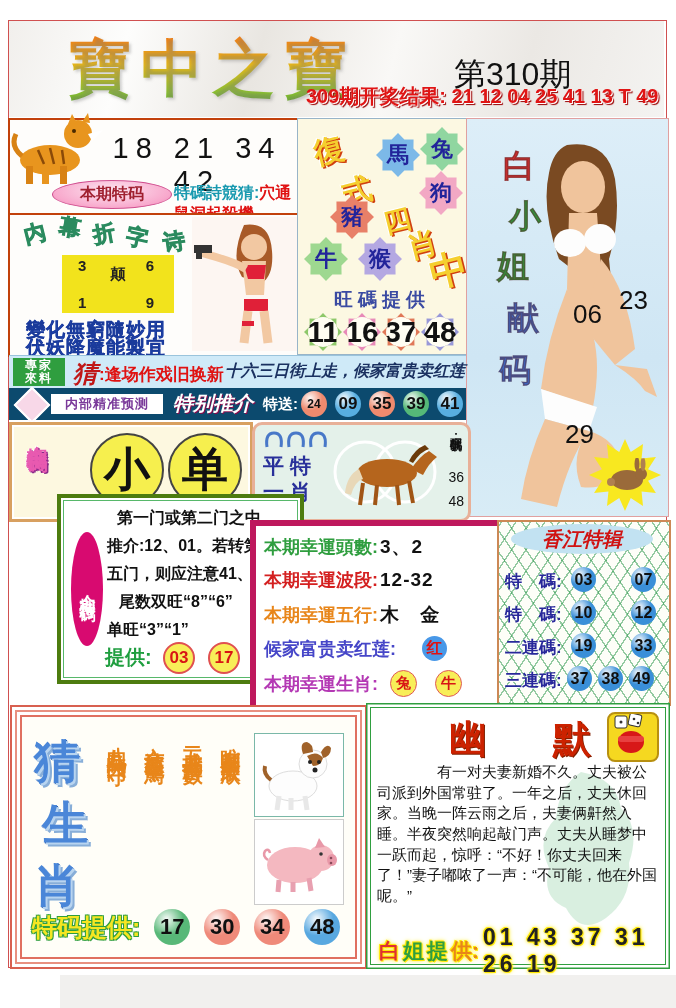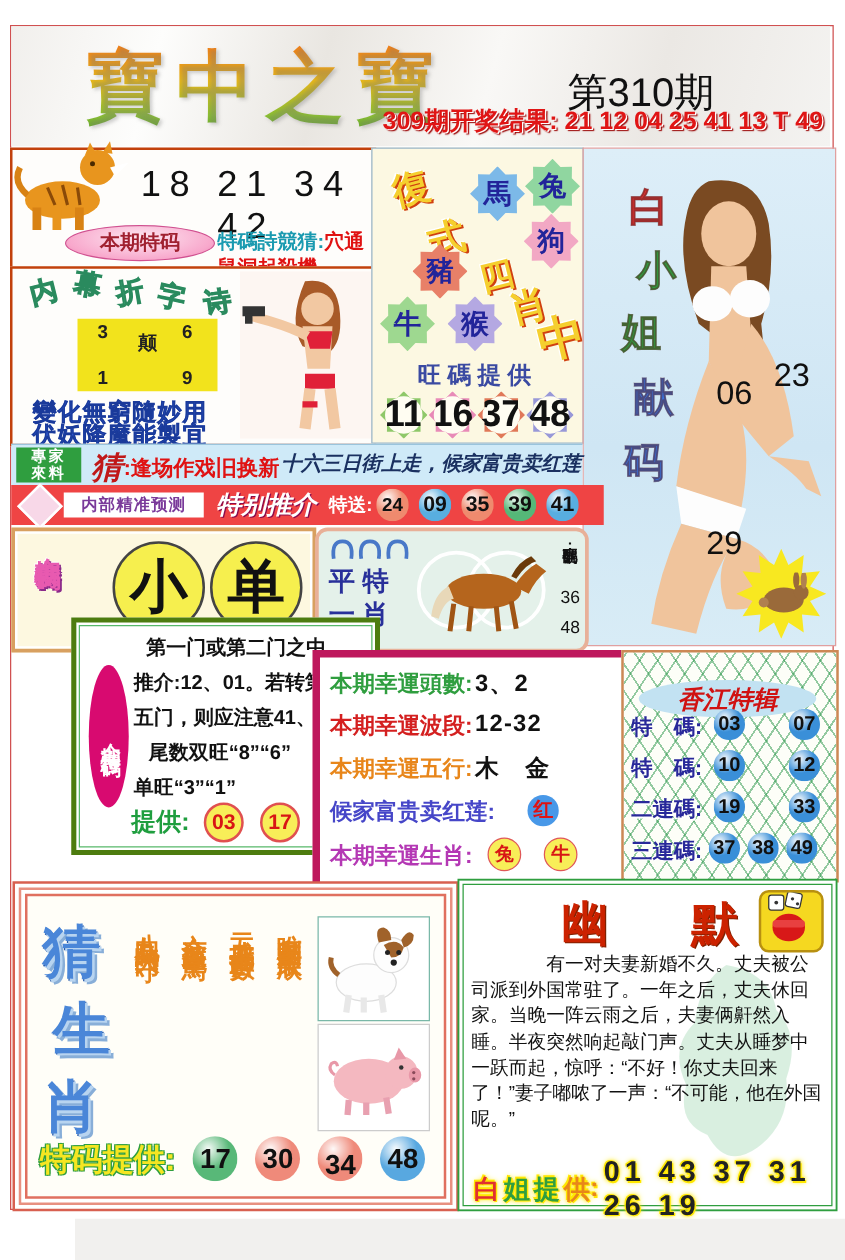--- a/index.html
+++ b/index.html
@@ -55,21 +55,21 @@
   #ladyPanel{left:466px;top:118px;width:201px;height:397px;border:1px solid #e0a0a0;
     background:linear-gradient(180deg,#ddeef8,#cfe6f4 60%,#d8ecf6);overflow:hidden;}
   .lady-ch{position:absolute;font-size:32px;font-weight:bold;-webkit-text-stroke:.6px rgba(90,40,40,.5);}
   .photonum{position:absolute;font-size:26px;color:#101010;}
   #rabbitStar{clip-path:polygon(100% 50%,82% 58%,93% 75%,73% 73%,75% 93%,58% 82%,50% 100%,42% 82%,25% 93%,27% 73%,7% 75%,18% 58%,0% 50%,18% 42%,7% 25%,27% 27%,25% 7%,42% 18%,50% 0%,58% 18%,75% 7%,73% 27%,93% 25%,82% 42%);
     background:#f8e820;display:flex;align-items:center;justify-content:center;}
   
   #expertRow{left:9px;top:355px;width:457px;height:33px;background:#cfeaf8;border-top:1px solid #9ac4dc;}
   #expertBox{left:4px;top:2px;width:52px;height:28px;background:#2f9e3f;color:#fff;font-size:12px;font-weight:bold;
     display:flex;flex-direction:column;align-items:center;justify-content:center;line-height:13px;letter-spacing:2px;}
-  #promoRow{left:9px;top:388px;width:457px;height:32px;background:#ef4444;padding-left:17px;}
+  #promoRow{left:9px;top:388px;width:457px;height:32px;background:#0c4a6e;}
   #diamond{left:10px;top:4px;width:22px;height:22px;background:#f8d8e8;border:2px solid #fff;transform:rotate(45deg);}
   #innerPredict{left:42px;top:6px;width:112px;height:20px;background:#fff;display:flex;align-items:center;justify-content:center;
     font-size:13px;font-weight:bold;color:#7a3a9a;letter-spacing:1px;}
   
   #smallSingle{left:9px;top:422px;width:238px;height:94px;border:3px solid #d8a060;background:#fdf8e0;box-shadow:inset 0 0 0 2px #fff;}
   .pink3d{font-size:21px;font-weight:bold;color:#e85ab0;text-shadow:1.5px 1.5px 0 #8a2a8a,-0.5px -0.5px 0 #fff;line-height:22px;}
   .yellow-big{position:absolute;width:70px;height:70px;border-radius:50%;background:#f6ef4e;border:2px solid #444;
     display:flex;align-items:center;justify-content:center;font-size:46px;font-weight:bold;color:#111;}
   #pingte{left:252px;top:422px;width:213px;height:94px;border:3px solid #e8b098;border-radius:10px;background:#e4f1ea;}
   #pingte-label{left:8px;top:28px;width:56px;font-size:21px;font-weight:bold;color:#28309a;line-height:26px;letter-spacing:6px;}
@@ -83,21 +83,21 @@
   #luckyBox{left:250px;top:520px;width:245px;height:182px;border:6px solid #be185d;background:#fff;}
   .lucky-row{position:absolute;left:8px;display:flex;align-items:center;font-size:18px;font-weight:bold;white-space:nowrap;}
   .lucky-val{color:#111;font-size:19px;margin-left:2px;letter-spacing:1px;}
   .bluec{width:25px;height:25px;border-radius:50%;background:#4898e8;color:#e01212;font-size:16px;font-weight:bold;
     display:flex;align-items:center;justify-content:center;margin-left:26px;}
   .zcirc{width:25px;height:25px;border-radius:50%;background:#f8ee58;border:1.5px solid #e05858;color:#d81515;
     font-size:15px;font-weight:bold;display:flex;align-items:center;justify-content:center;margin-left:12px;}
   #hkBox{left:497px;top:520px;width:170px;height:182px;border:2px solid #cc8855;background-color:#fdfef8;
     background-image:repeating-linear-gradient(56deg,rgba(42,150,74,.5) 0 1.4px,transparent 1.4px 12px),
                      repeating-linear-gradient(-56deg,rgba(42,150,74,.5) 0 1.4px,transparent 1.4px 12px);}
-  #hkTitle{left:12px;top:22px;width:142px;height:30px;border-radius:50%;background:#c2e2f2;
+  #hkTitle{left:12px;top:2px;width:142px;height:30px;border-radius:50%;background:#c2e2f2;
     display:flex;align-items:center;justify-content:center;font-size:20px;font-weight:bold;font-style:italic;color:#d01212;}
   .hk-label{position:absolute;left:6px;font-size:17px;font-weight:bold;color:#28289a;text-shadow:1px 1px 0 #fff;}
   .hk-ball{position:absolute;width:25px;height:25px;font-size:16px;background-color:#3a8fd8;}
   
   #guessBox{left:20px;top:715px;width:333px;height:240px;background:#fffef8;border:2px solid #e07060;
     box-shadow:0 0 0 3px #fff,0 0 0 5px #e89080,0 0 0 8px #fff,0 0 0 10px #d86050;}
   .blue3d{font-size:46px;font-weight:bold;color:#4a86d8;text-shadow:2px 2px 0 #b8d4f0,4px 4px 0 #88aed8,1px 1px 0 #2a5aa8;}
   .poemcol{position:absolute;top:14px;height:180px;font-size:20px;font-weight:bold;color:#e8861a;letter-spacing:3px;}
   .animal-frame{position:absolute;width:88px;background:#fff;}
   #provide-row{position:absolute;left:10px;top:192px;display:flex;align-items:center;}
@@ -263,21 +263,21 @@
     </div>
     <span class="abs" style="left:64px;top:1px;font-size:25px;font-weight:bold;font-style:italic;color:#c01818;">猜</span>
     <span class="abs" style="left:90px;top:7px;font-size:17px;font-weight:bold;color:#e01212;">:逢场作戏旧换新</span>
     <span class="abs" style="left:216px;top:5px;font-size:16px;font-weight:bold;font-style:italic;color:#1a3060;">十六三日街上走，候家富贵卖红莲</span>
   </div>
   <div id="promoRow" class="abs">
     <div id="diamond" class="abs"></div>
     <div id="innerPredict" class="abs">内部精准预测</div>
     <span class="abs" style="left:164px;top:2px;font-size:20px;font-weight:bold;font-style:italic;color:#fff;text-shadow:1px 1px 0 #8a0a4a;">特别推介</span>
     <span class="abs" style="left:254px;top:7px;font-size:15px;font-weight:bold;color:#fff;">特送:</span>
-    <div class="ball abs" style="left: 292px; top: 3px; width: 26px; height: 26px; font-size: 15px; background-color: rgb(239, 138, 110);">
+    <div class="ball abs" style="left: 292px; top: 3px; width: 26px; height: 26px; font-size: 12px; background-color: rgb(239, 138, 110);">
         <span>24</span>
       </div>
     <div class="ball abs" style="left: 326px; top: 3px; width: 26px; height: 26px; font-size: 17px; background-color: rgb(88, 174, 224);">
         <span>09</span>
       </div>
     <div class="ball abs" style="left: 360px; top: 3px; width: 26px; height: 26px; font-size: 17px; background-color: rgb(239, 138, 110);">
         <span>35</span>
       </div>
     <div class="ball abs" style="left: 394px; top: 3px; width: 26px; height: 26px; font-size: 17px; background-color: rgb(85, 184, 120);">
         <span>39</span>
@@ -442,21 +442,21 @@
       </svg>
     </div>
     <div id="provide-row">
       <span id="tm-provide">特码提供:</span>
       <div class="ball gball" style="background-color: rgb(88, 184, 120);">
           <span>17</span>
         </div>
       <div class="ball gball" style="background-color: rgb(239, 138, 122);">
           <span>30</span>
         </div>
-      <div class="ball gball" style="background-color: rgb(239, 138, 122); align-items: flex-end;">
+      <div class="ball gball" style="background-color: rgb(239, 138, 122);">
           <span>34</span>
         </div>
       <div class="ball gball" style="background-color: rgb(88, 168, 224);">
           <span>48</span>
         </div>
     </div>
   </div>
 
   <div id="humorBox" class="abs">
     <svg class="abs ni" style="right:14px;top:60px;width:130px;height:170px;opacity:.22;" viewBox="0 0 130 170">

